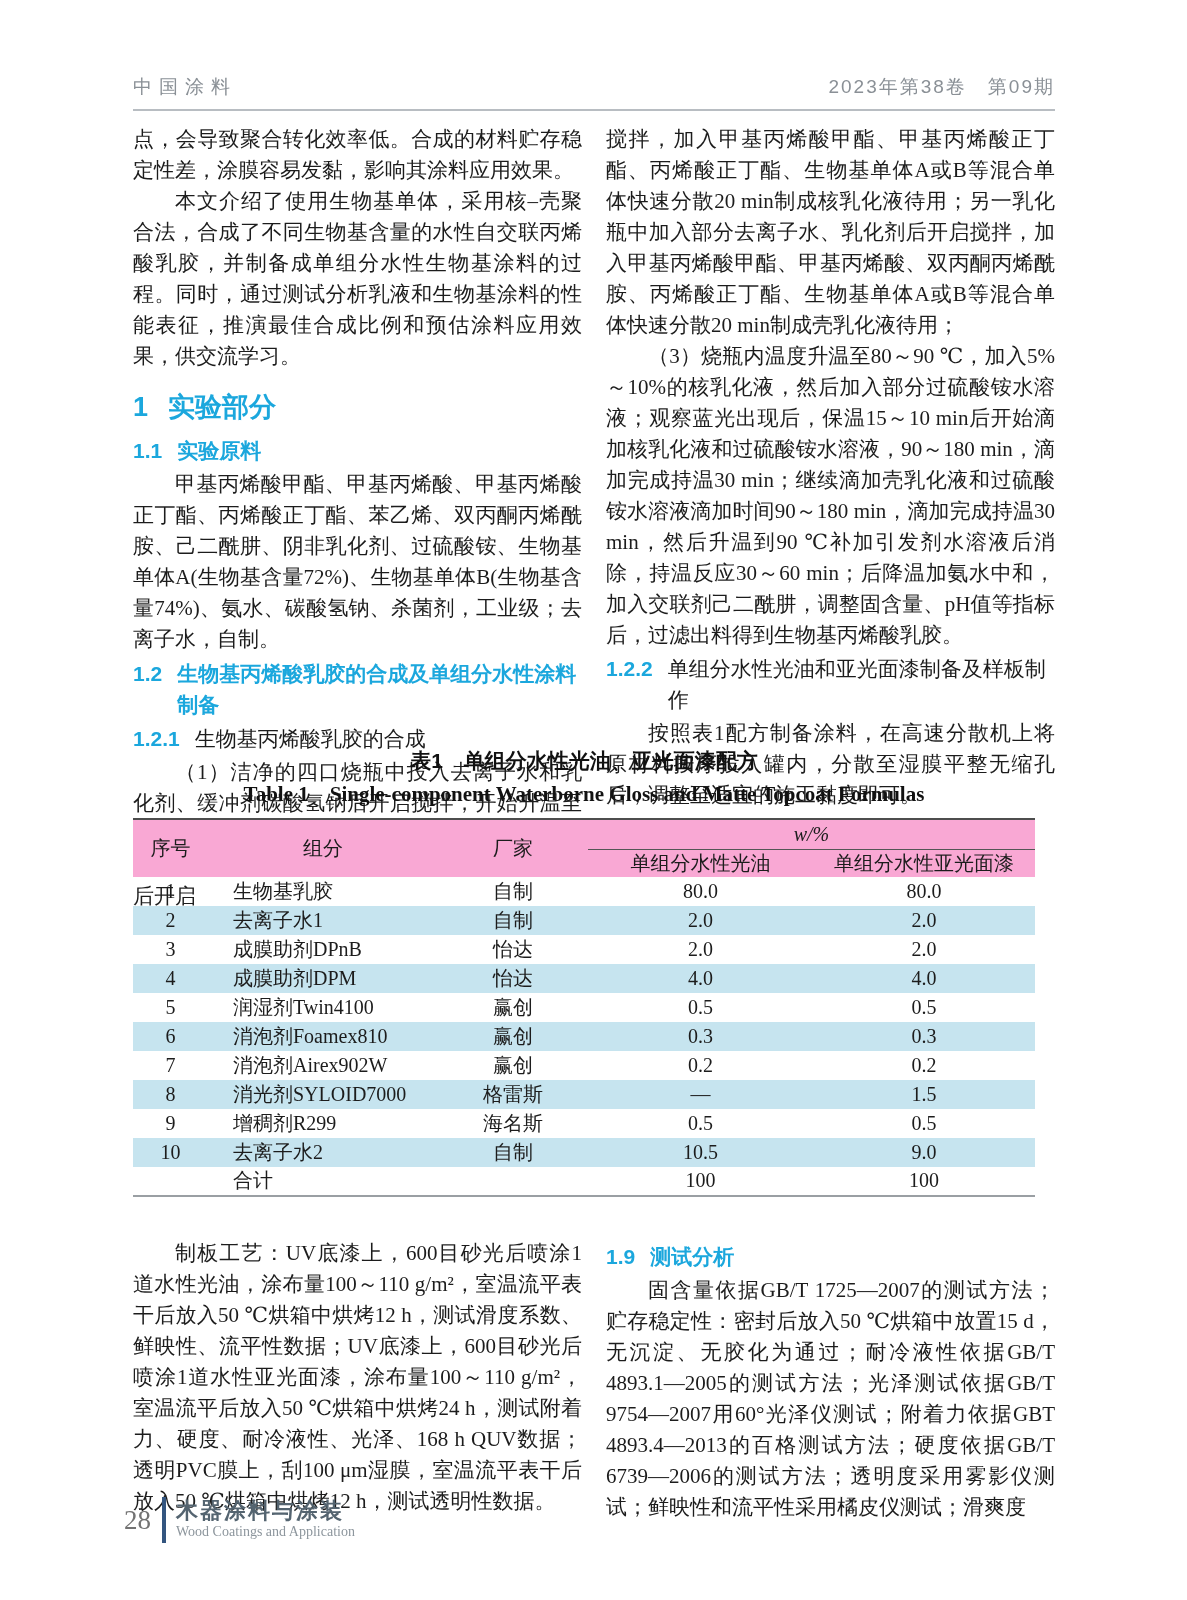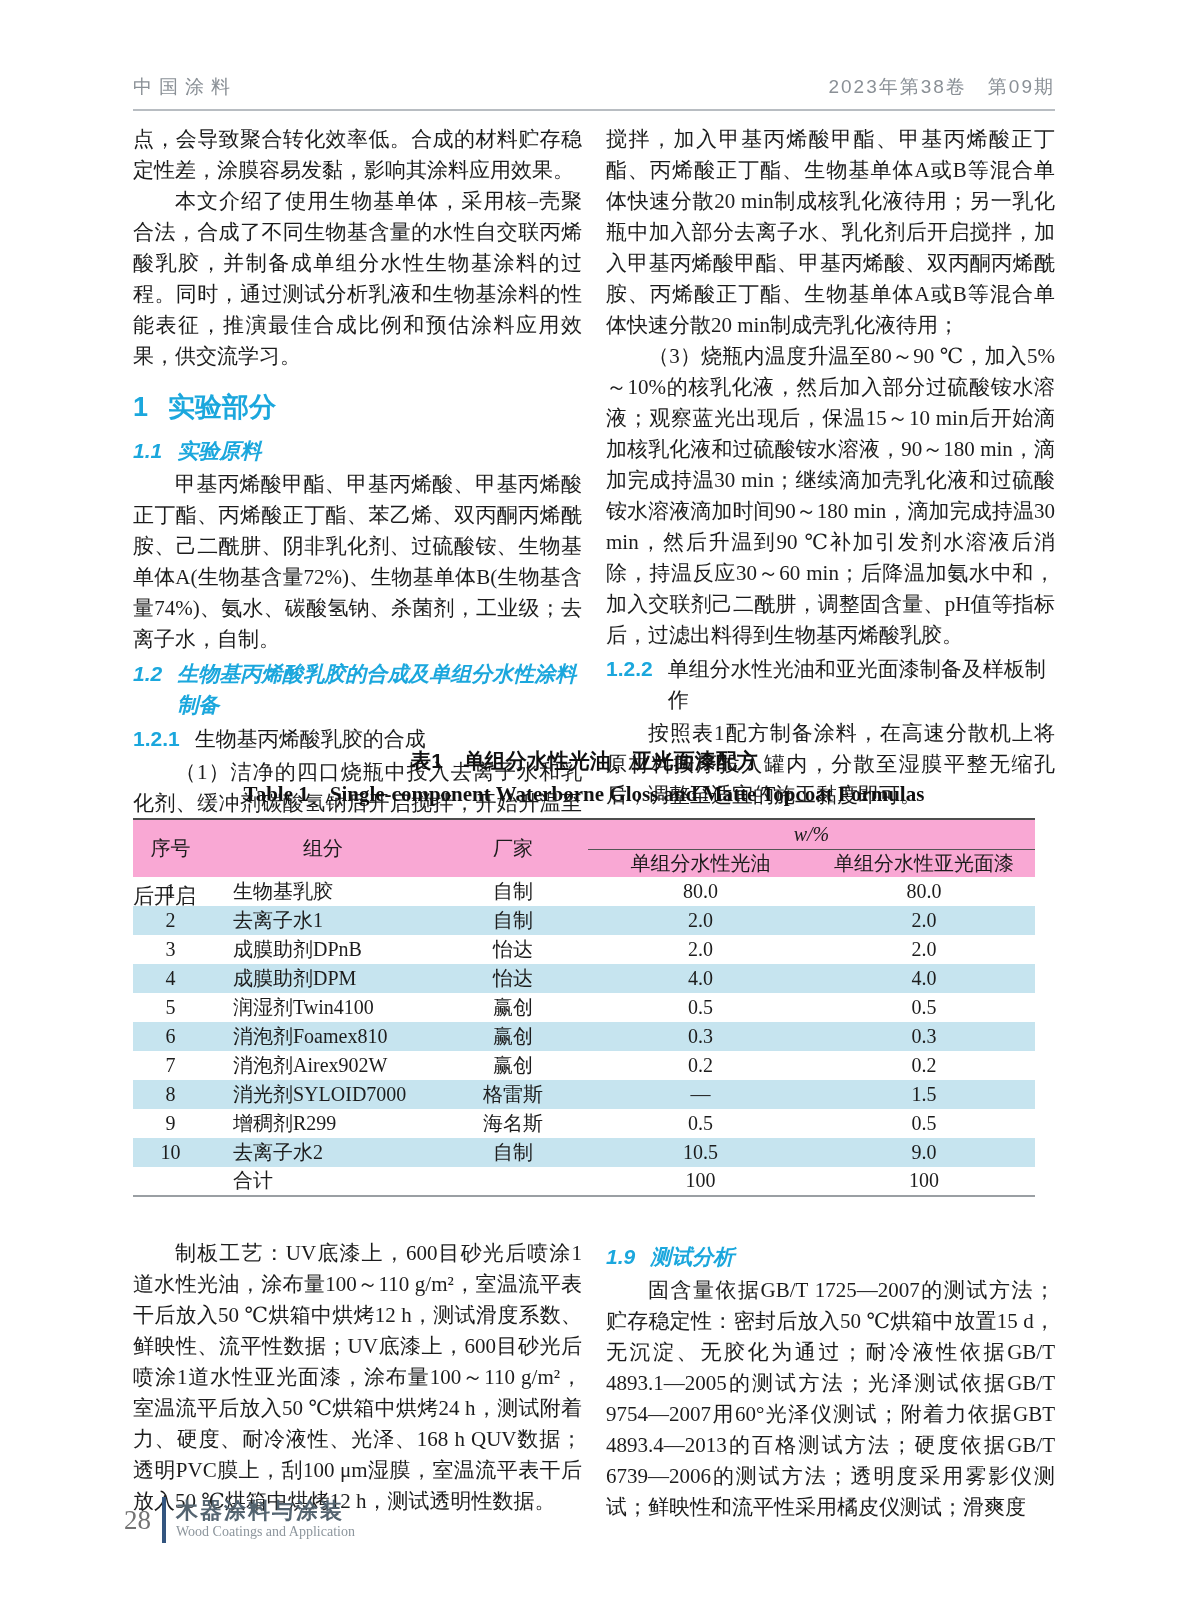--- a/index.html
+++ b/index.html
@@ -30,21 +30,21 @@
   .h1 {
     display:flex; align-items:baseline; gap:20px;
     font-family:"Liberation Sans","DejaVu Sans",sans-serif;
     font-weight:bold; font-size:27px; color:#1ba7dd;
     margin:17px 0 10px 0;
   }
   .h2 {
     display:flex; align-items:baseline; gap:15px;
     font-family:"Liberation Sans","DejaVu Sans",sans-serif;
     font-weight:bold; font-size:21px; color:#1ba7dd;
-    line-height:31px; margin:3px 0;font-style:italic;
+    line-height:31px; margin:3px 0;
   }
   .h3 { display:flex; align-items:baseline; gap:15px; font-size:21px; line-height:31px; margin:2px 0; }
   .h3 .num {
     font-family:"Liberation Sans","DejaVu Sans",sans-serif;
     font-weight:bold; color:#1ba7dd;
   }
   .h3 .ttl { color:#1c1c1c; }
 
   .table-wrap { position:absolute; top:747px; left:133px; width:902px; }
   .tbl-title-cn {

